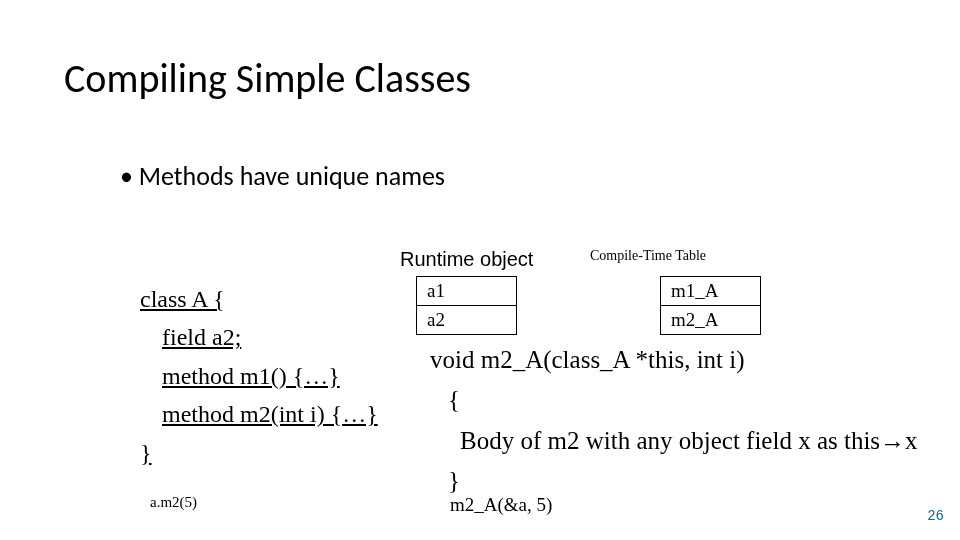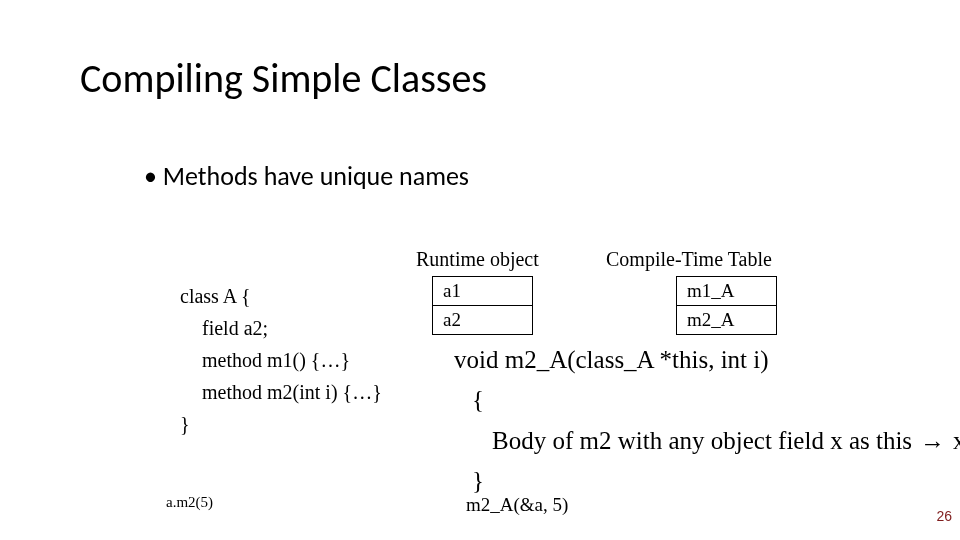--- a/index.html
+++ b/index.html
@@ -1,15 +1,15 @@
 <!DOCTYPE html>
 <html><head>
 <meta charset="utf-8">
 <style>
-  * { box-sizing: border-box; margin-left: 8px; }
+  * { box-sizing: border-box; }
   body {
     margin: 0;
     width: 960px;
     height: 540px;
     background: #fff;
     font-family: Calibri, "Segoe UI", Arial, sans-serif;
     color: #000;
     position: relative;
     overflow: hidden;
   }
@@ -27,37 +27,38 @@
     font-size: 26px;
     line-height: 1.25;
   }
   .bullets div::before {
     content: "• ";
   }
   .rt-label {
     position: absolute;
     left: 400px;
     top: 248px;
-    font-family: Liberation Serif, serif;
+    font-family: Liberation Sans, sans-serif;
     font-size: 20px;
   }
   .ct-label {
     position: absolute;
     left: 590px;
     top: 248px;
     font-family: "Times New Roman", Times, serif;
-    font-size: 20px;
+    font-size: 14px;
   }
   .code-col {
     position: absolute;
-    left: 156px;
+    left: 140px;
     top: 280px;
     font-family: "Times New Roman", Times, serif;
-    font-size: 20px;
+    font-size: 24px;
     line-height: 1.6;
+    text-decoration: underline;
   }
   .indent1 { padding-left: 22px; }
   .rt-table {
     position: absolute;
     left: 416px;
     top: 276px;
     border-collapse: collapse;
     font-family: "Times New Roman", Times, serif;
     font-size: 19px;
   }
@@ -96,23 +97,23 @@
     position: absolute;
     left: 450px;
     top: 494px;
     font-family: "Times New Roman", Times, serif;
     font-size: 19px;
   }
   .page-num {
     position: absolute;
     right: 16px;
     bottom: 16px;
-    font-family: Liberation Sans, sans-serif;
+    font-family: Liberation Mono, monospace;
     font-size: 14px;
-    color: #7f1d1d;
+    color: #0369a1;
   }
   .arrow { font-family: "Segoe UI Symbol", Arial, sans-serif; }
 </style>
 </head>
 <body>
 
 <div class="title">Compiling Simple Classes</div>
 
 <div class="bullets">
   <div>Methods have unique names</div>

